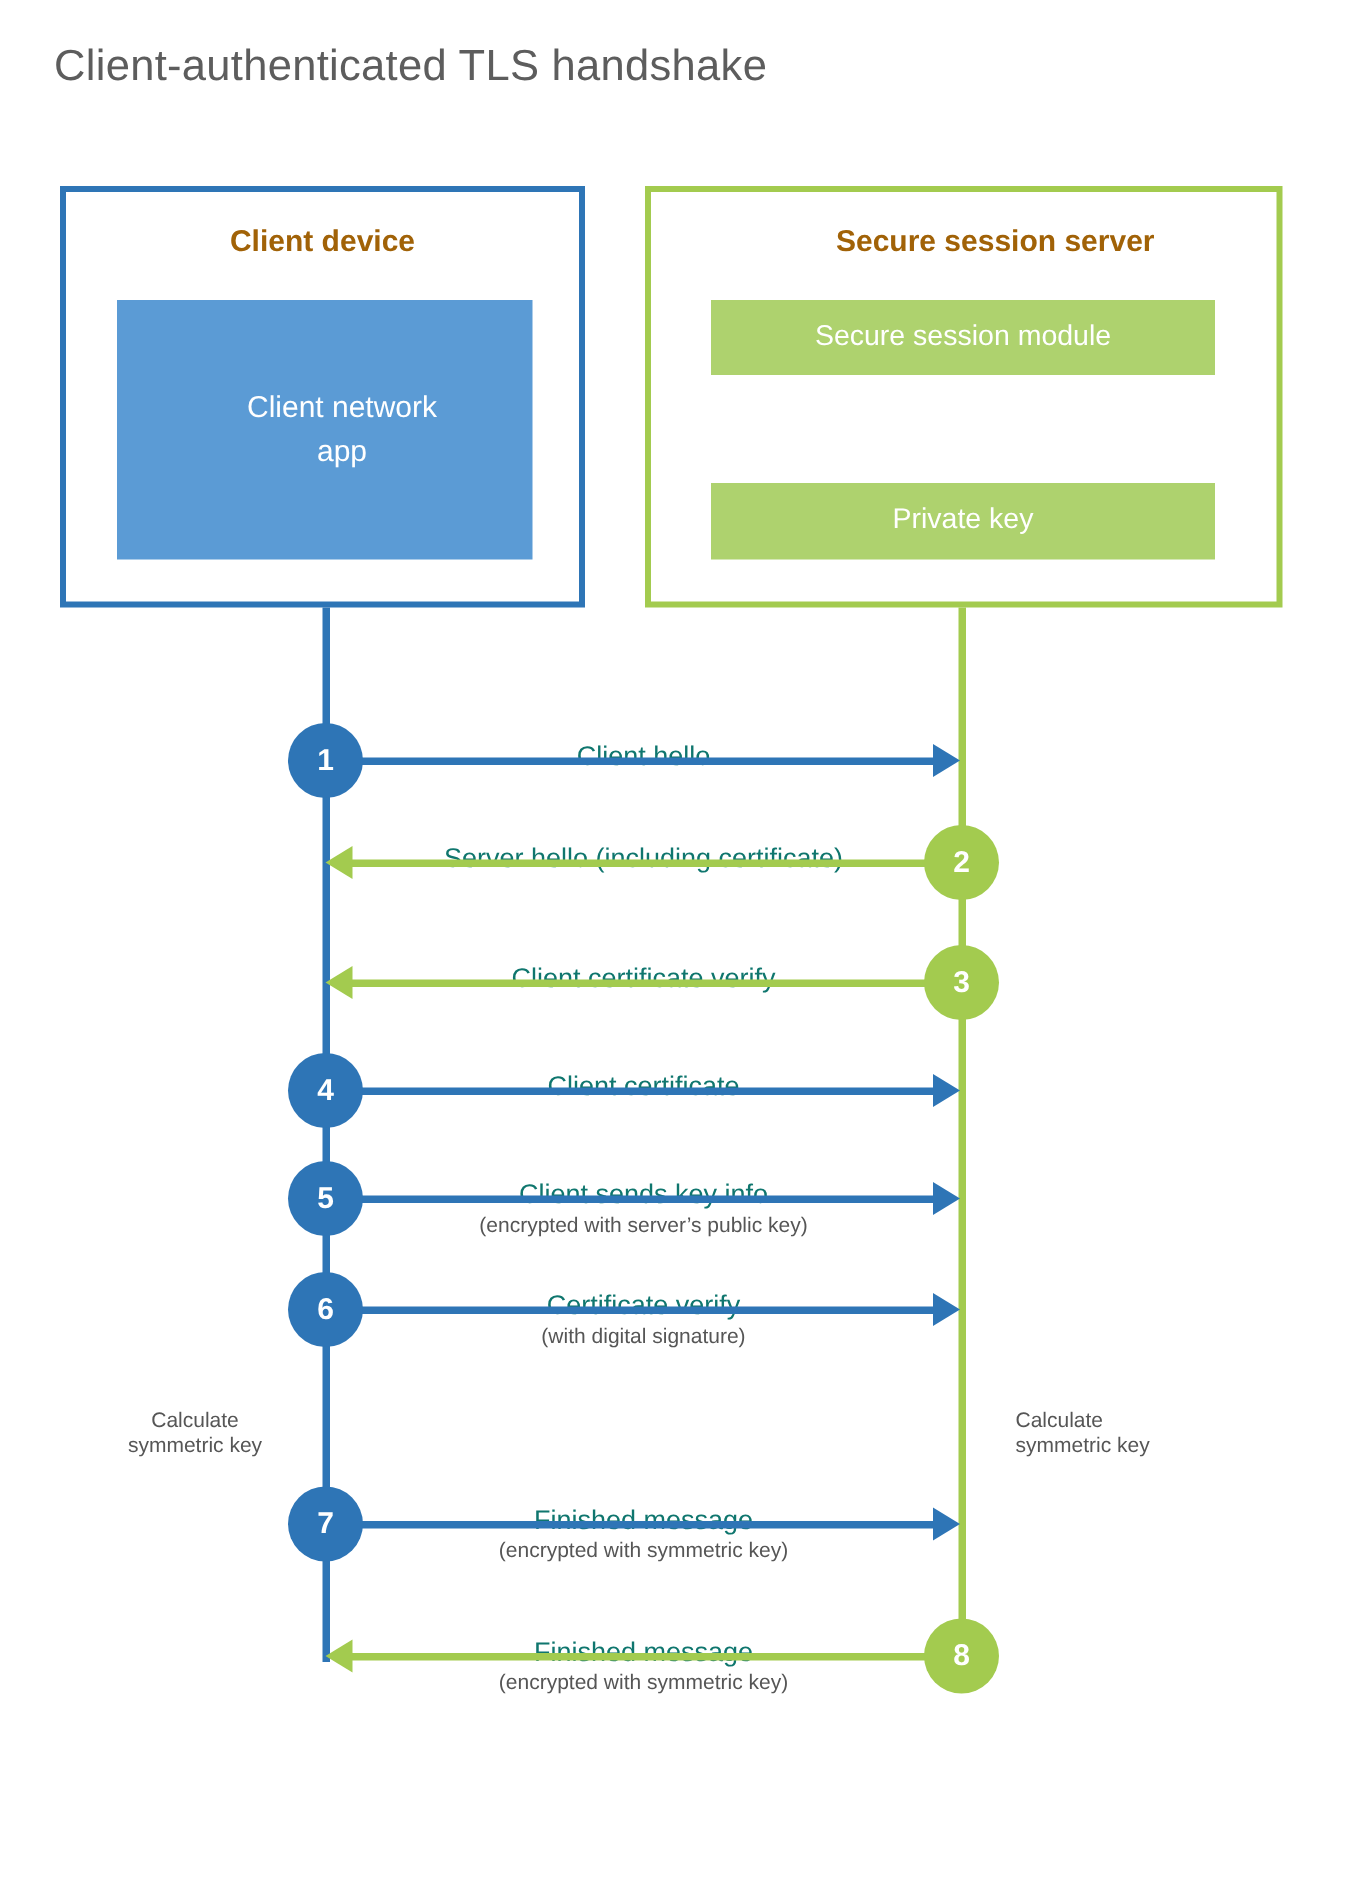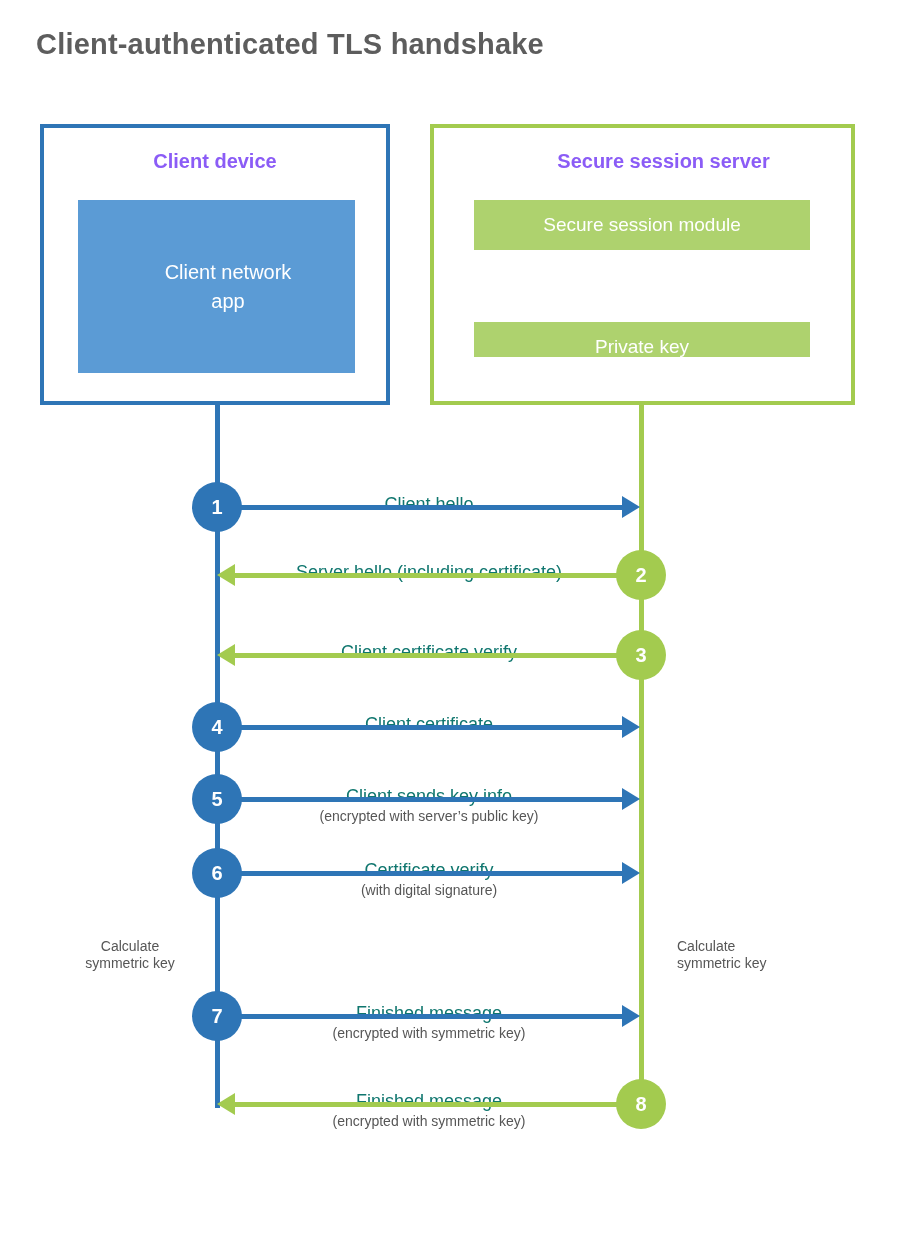--- a/index.html
+++ b/index.html
@@ -1,38 +1,38 @@
 <!DOCTYPE html>
 <html><head>
 <meta charset="utf-8">
 <style>
   * { margin:0; padding:0; box-sizing:border-box; }
   body { background:#ffffff; font-family:"Liberation Sans", sans-serif; }
   .stage { position:relative; width:900px; height:1256px; background:#ffffff; overflow:hidden; }
 
-  .title { position:absolute; left:36px; top:28px; font-size:29px; font-weight:700;
+  .title { position:absolute; left:36px; top:28px; font-size:29px; font-weight:400;
            color:#5d5d5d; letter-spacing:0.2px; }
 
   
   .actor-box { position:absolute; top:124px; height:281px; background:#ffffff; }
   .client-box { left:40px;  width:350px; border:4px solid #2e75b6; }
   .server-box { left:430px; width:425px; border:4px solid #a3cb4f; }
   .actor-title { position:absolute; top:150px; text-align:center; font-size:20px;
-                 font-weight:bold; color:#8b5cf6; }
+                 font-weight:bold; color:#a16207; }
   .client-title { left:40px;  width:350px; }
   .server-title { left:430px; width:467px; }
 
   .app-box { position:absolute; left:78px; top:200px; width:277px; height:173px;
              background:#5b9bd5; color:#ffffff; font-size:20px; line-height:29px;
              display:flex; align-items:center; justify-content:center; text-align:center;
              white-space:pre-line;padding-left:23px; }
 
   .module-bar { position:absolute; left:474px; width:336px; height:50px; background:#aed26e;
                 color:#ffffff; font-size:19px; text-align:center; line-height:50px; }
-  .bar-1 { top:200px; } .bar-2 { top:261px; } .bar-3 { top:322px; height:35px; }
+  .bar-1 { top:200px; } .bar-2 { top:261px; } .bar-3 { top:322px; height:51px; }
 
   
   .lifeline { position:absolute; top:405px; width:5px; }
   .lifeline.blue  { left:215px; height:703px; background:#2e75b6; }
   .lifeline.green { left:639px; height:700px; background:#a3cb4f; }
 
   
   .msg { position:absolute; left:0; width:900px; height:0; }
   .r1{top:507px;} .r2{top:575px;} .r3{top:655px;} .r4{top:727px;}
   .r5{top:799px;} .r6{top:873px;} .r7{top:1016px;} .r8{top:1104px;}

